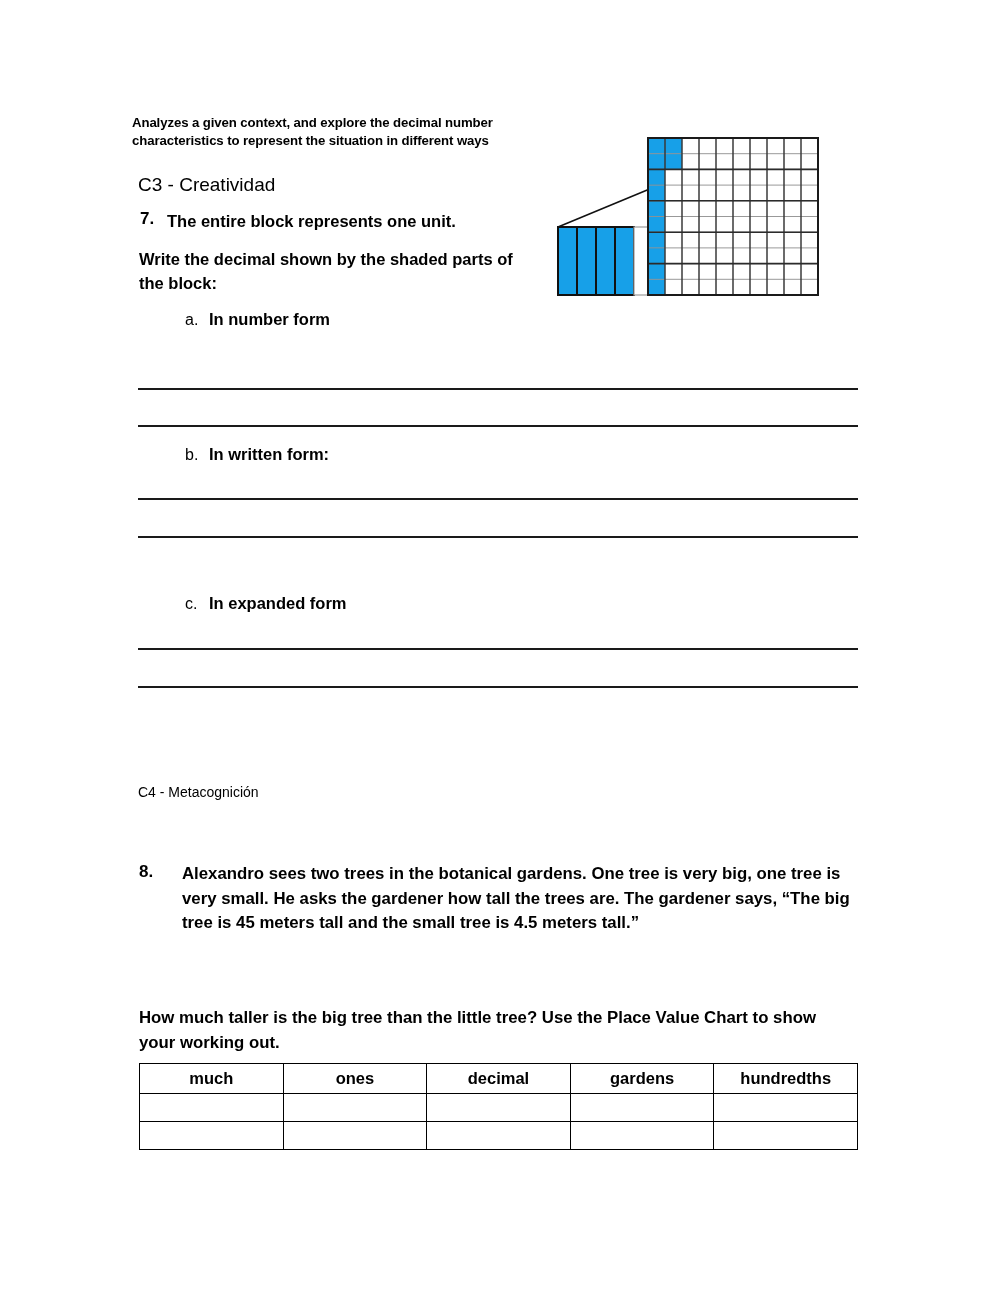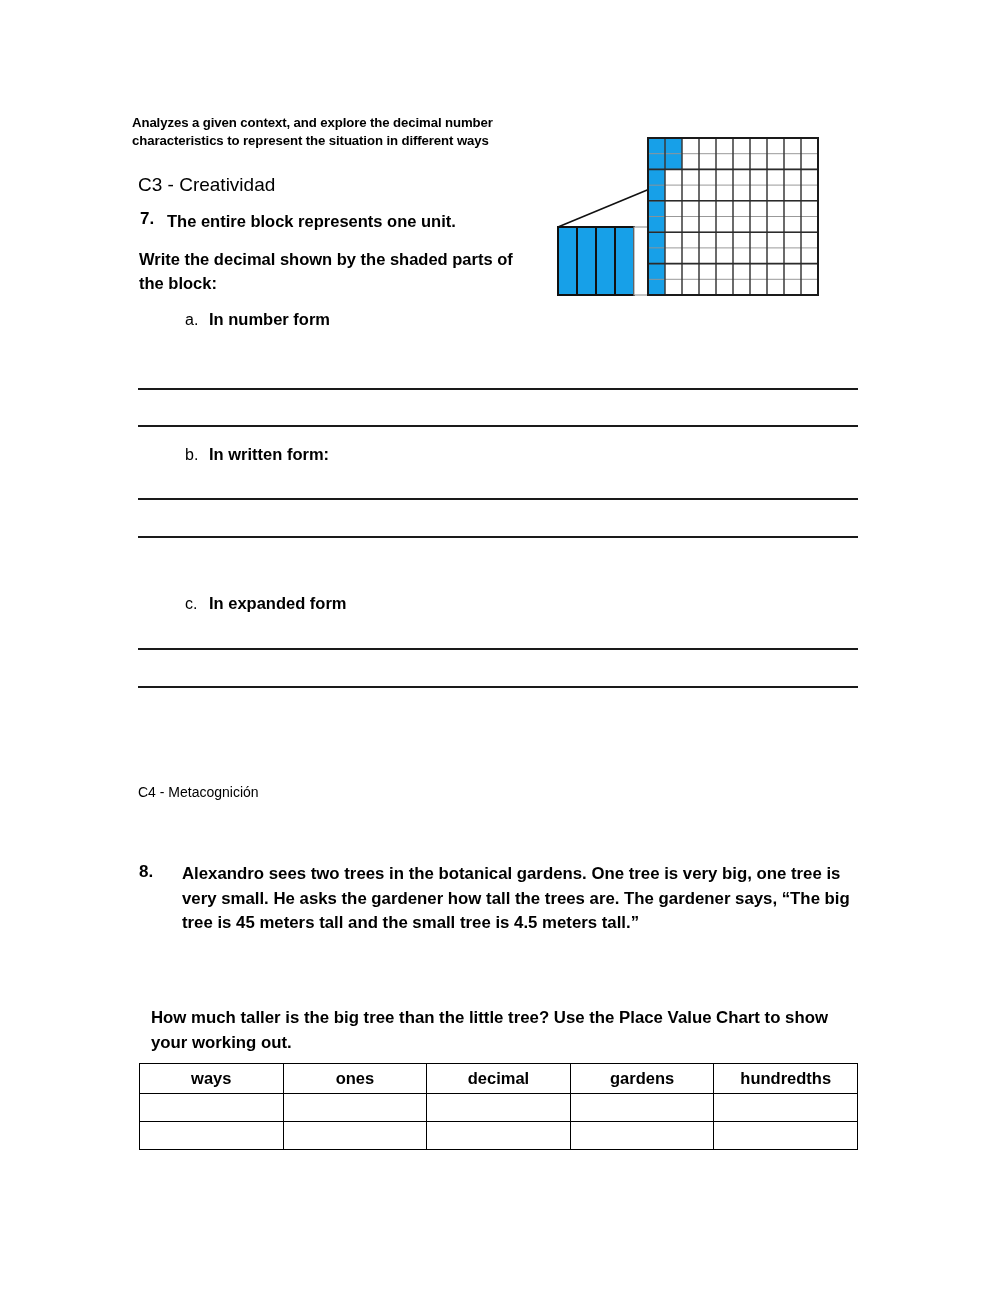--- a/index.html
+++ b/index.html
@@ -227,26 +227,26 @@
   <div class="rule" style="top:648px;"></div>
   <div class="rule" style="top:686px;"></div>
 
 
   <div class="abs competency-code-normal" style="left:138px; top:784px;text-align:right;">C4 - Metacognición</div>
 
   <div class="abs q-number" style="left:139px; top:862px;">8.</div>
 
   <div class="abs q-text-big" style="left:182px; top:862px; width:683px;">Alexandro sees two trees in the botanical gardens. One tree is very big, one tree is very small. He asks the gardener how tall the trees are. The gardener says, “The big tree is 45 meters tall and the small tree is 4.5 meters tall.”</div>
 
-  <div class="abs q-text-big" style="left:151px; top:1006px; width:717px;">How much taller is the big tree than the little tree? Use the Place Value Chart to show your working out.</div>
+  <div class="abs q-text-big" style="left:139px; top:1006px; width:717px;">How much taller is the big tree than the little tree? Use the Place Value Chart to show your working out.</div>
 
   <table id="place-value-table">
     <thead>
       <tr>
-        <th>ways</th>
+        <th>much</th>
         <th>ones</th>
         <th>decimal</th>
         <th>gardens</th>
         <th>hundredths</th>
       </tr>
     </thead>
     <tbody>
       <tr>
         <td></td>
         <td></td>

